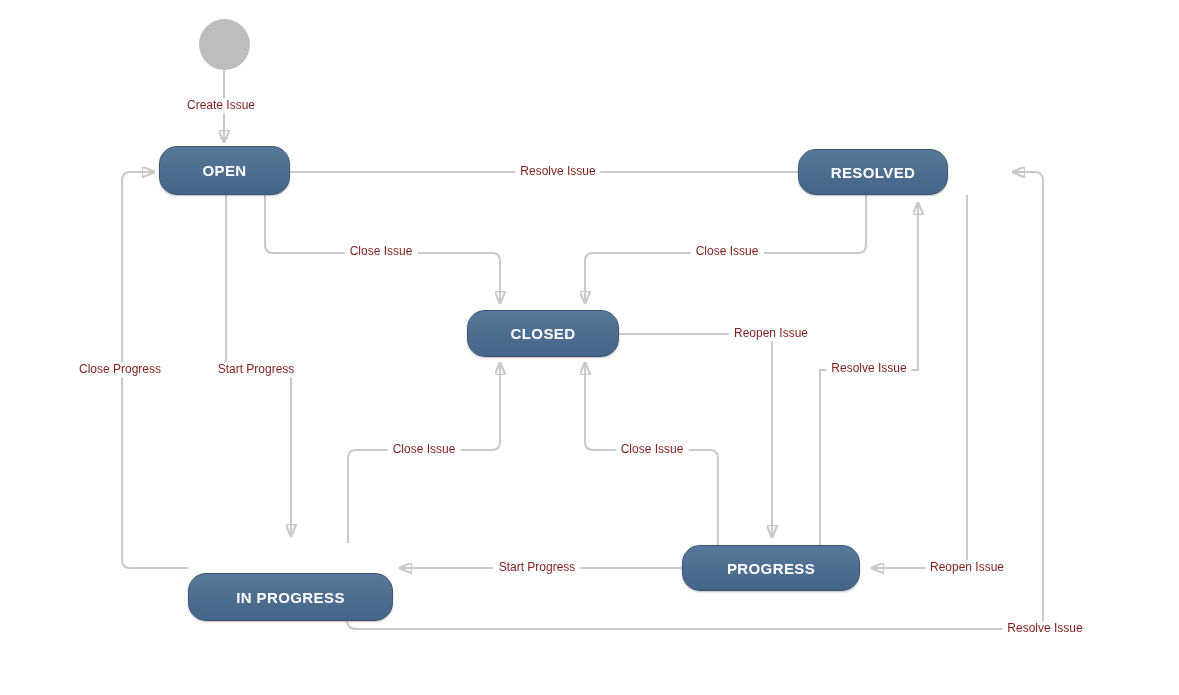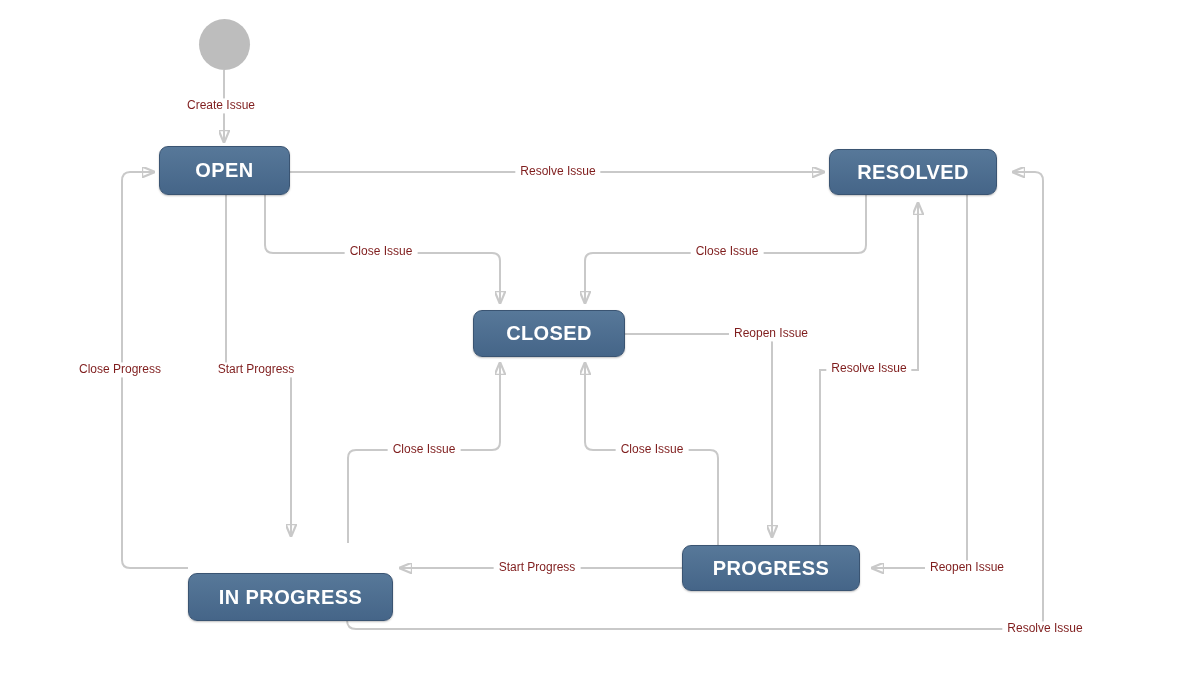--- a/index.html
+++ b/index.html
@@ -39,24 +39,24 @@
     line-height: 1.1;
   }
   .node {
     position: absolute;
     z-index: 3;
     display: flex;
     align-items: center;
     justify-content: center;
     background: linear-gradient(180deg, #577899 0%, #456588 100%);
     border: 1px solid #3a5472;
-    border-radius: 9px;
+    border-radius: 18px;
     box-shadow: 0 1px 2px rgba(0,0,0,0.25);
     color: #ffffff;
-    font-size: 20px;
+    font-size: 15px;
     font-weight: bold;
     letter-spacing: 0.4px;
     box-sizing: border-box;
   }
   .start-circle {
     position: absolute;
     z-index: 3;
     width: 51px;
     height: 51px;
     border-radius: 50%;
@@ -113,21 +113,21 @@
   <div class="edge-label" style="left:424px; top:450px;">Close Issue</div>
   <div class="edge-label" style="left:652px; top:450px;">Close Issue</div>
   <div class="edge-label" style="left:537px; top:568px;">Start Progress</div>
   <div class="edge-label" style="left:967px; top:568px;">Reopen Issue</div>
   <div class="edge-label" style="left:1045px; top:629px;">Resolve Issue</div>
 
   <div class="start-circle" style="left:199px; top:19px;"></div>
 
   <div class="node" style="left:159px; top:146px; width:131px; height:49px;">OPEN</div>
 
-  <div class="node" style="left:829px; top:149px; width:168px; height:46px;">RESOLVED</div>
+  <div class="node" style="left:798px; top:149px; width:150px; height:46px;">RESOLVED</div>
 
-  <div class="node" style="left:467px; top:310px; width:152px; height:47px;margin-left:6px;">CLOSED</div>
+  <div class="node" style="left:467px; top:310px; width:152px; height:47px;">CLOSED</div>
 
   <div class="node" style="left:188px; top:573px; width:205px; height:48px;">IN PROGRESS</div>
 
   <div class="node" style="left:682px; top:545px; width:178px; height:46px;">PROGRESS</div>
 
 </div>
 
 </body></html>

